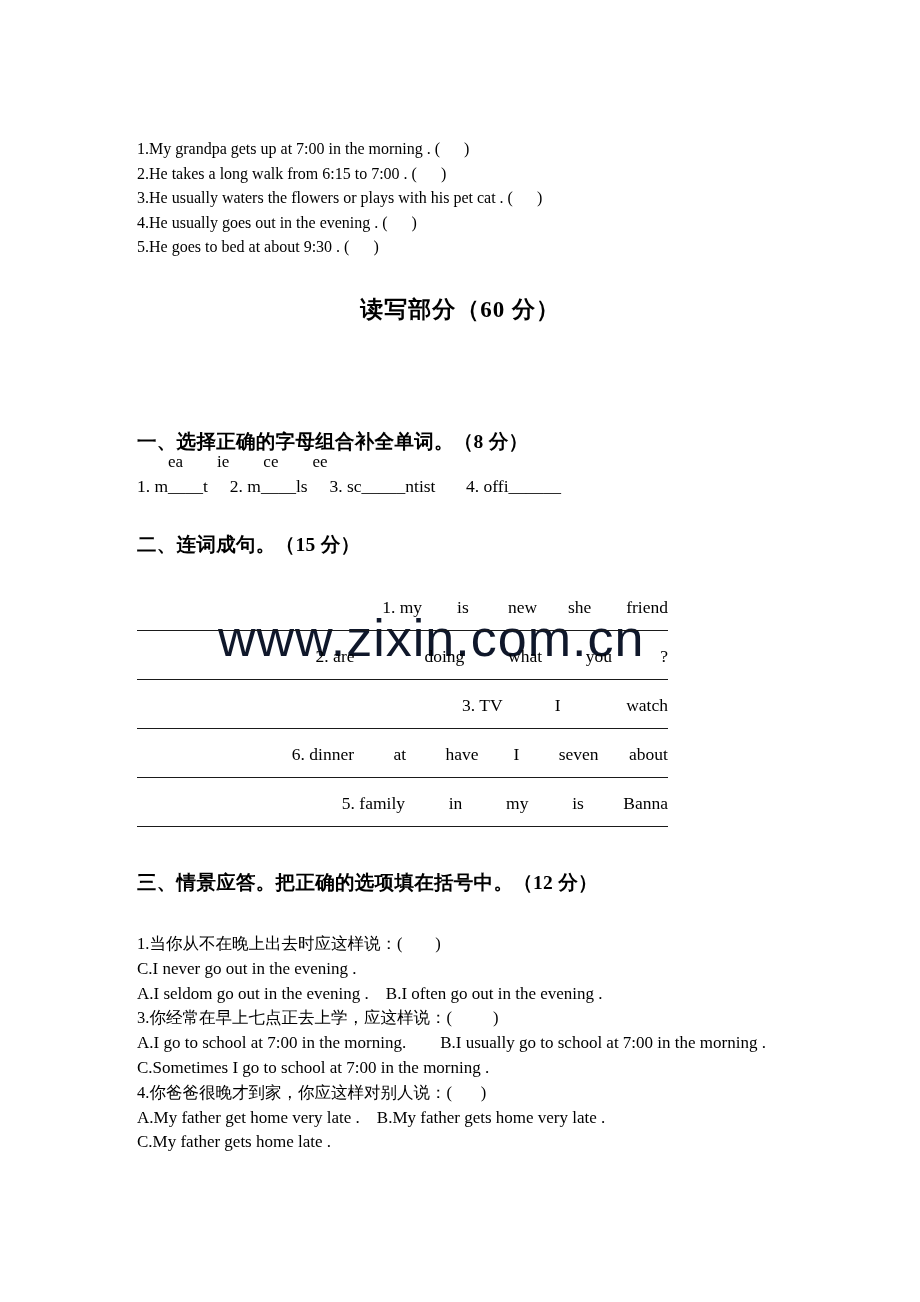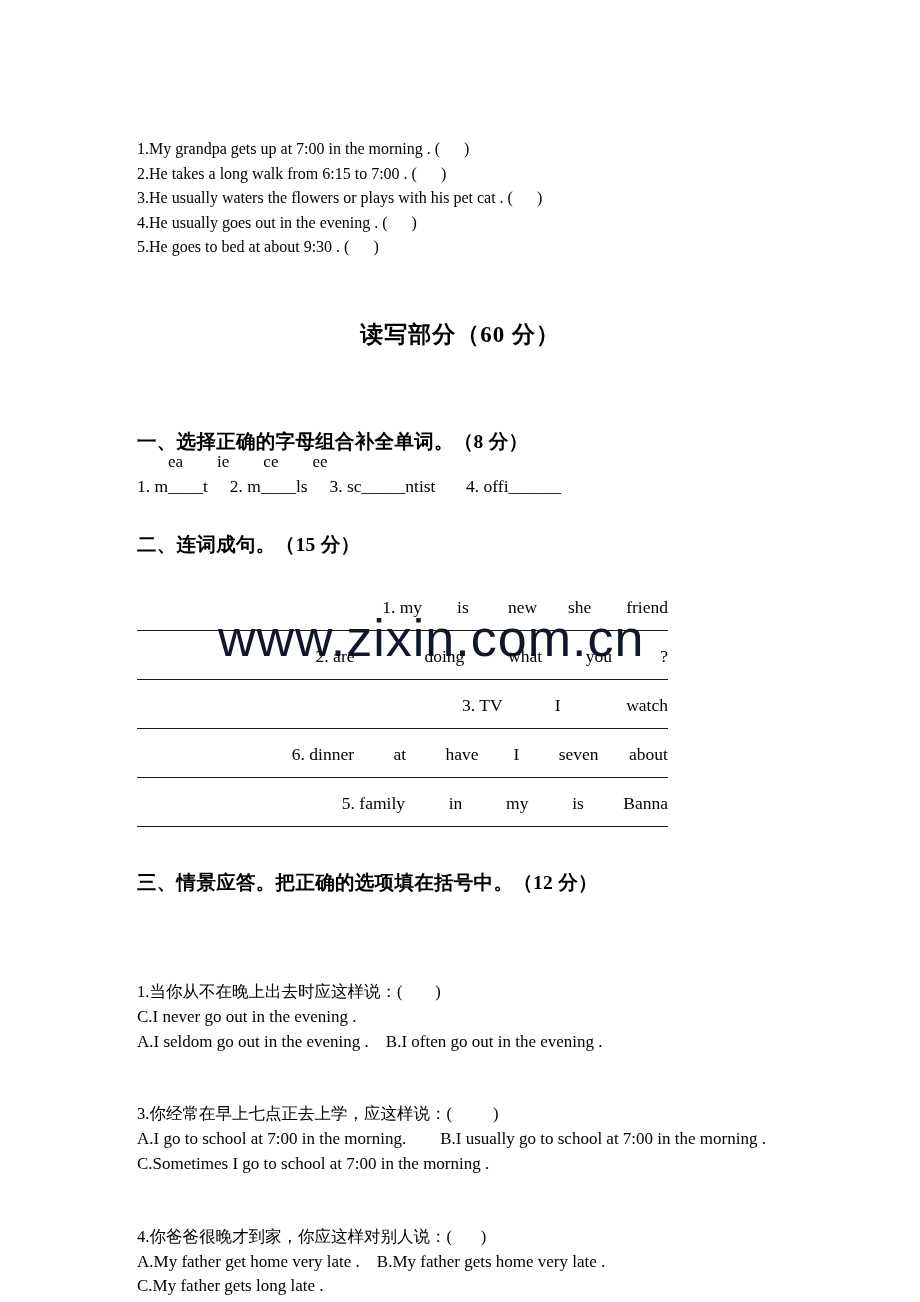--- a/index.html
+++ b/index.html
@@ -51,21 +51,21 @@
   .tf-line {
     font-size: 16px;
     line-height: 24.6px;
     white-space: pre;
   }
 
   
   .part-title {
     position: absolute;
     left: 0;
-    top: 319px;
+    top: 294px;
     width: 920px;
     text-align: center;
     font-size: 23px;
     font-weight: bold;
     letter-spacing: 1px;
   }
 
   
   .sec-heading {
     position: absolute;
@@ -125,21 +125,20 @@
   .situational {
     position: absolute;
     left: 137px;
     top: 932px;
     width: 700px;
   }
   .sit-q {
     font-size: 16.5px;
     line-height: 24.8px;
     white-space: pre;
-    margin-top: 48px;
   }
   .sit-opt {
     font-size: 17px;
     line-height: 24.8px;
     white-space: pre-wrap;
   }
   .sit-block { margin-bottom: 0; }
 </style>
 </head>
 <body>
@@ -199,19 +198,19 @@
 
       <div class="sit-block">
         <div class="sit-q">3.你经常在早上七点正去上学，应这样说：(          )</div>
         <div class="sit-opt">A.I go to school at 7:00 in the morning.        B.I usually go to school at 7:00 in the morning .</div>
         <div class="sit-opt">C.Sometimes I go to school at 7:00 in the morning .</div>
       </div>
 
       <div class="sit-block">
         <div class="sit-q">4.你爸爸很晚才到家，你应这样对别人说：(       )</div>
         <div class="sit-opt">A.My father get home very late .    B.My father gets home very late .</div>
-        <div class="sit-opt">C.My father gets long late .</div>
+        <div class="sit-opt">C.My father gets home late .</div>
       </div>
 
     </div>
 
   </div>
 </div>
 
 </body></html>

